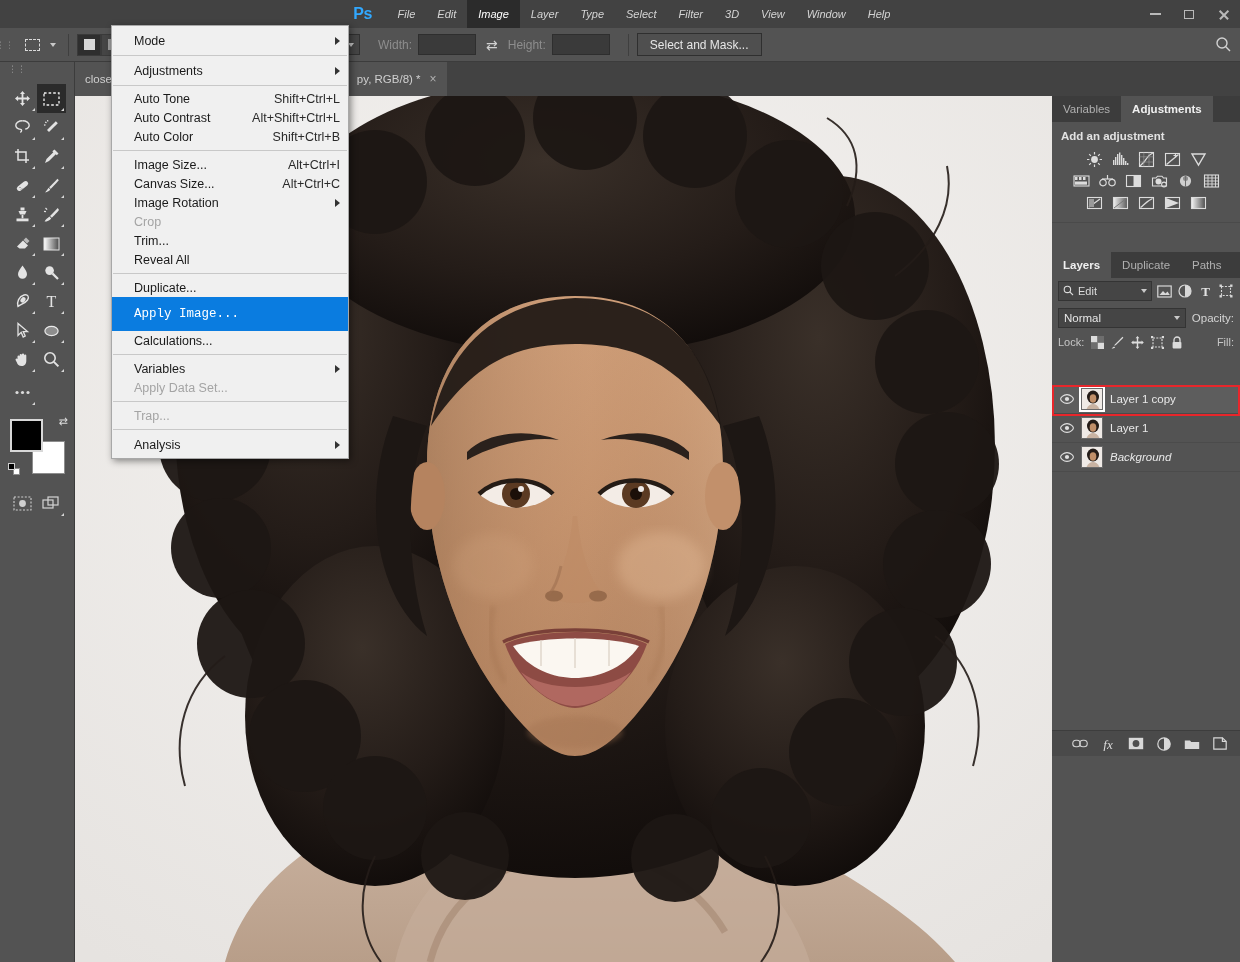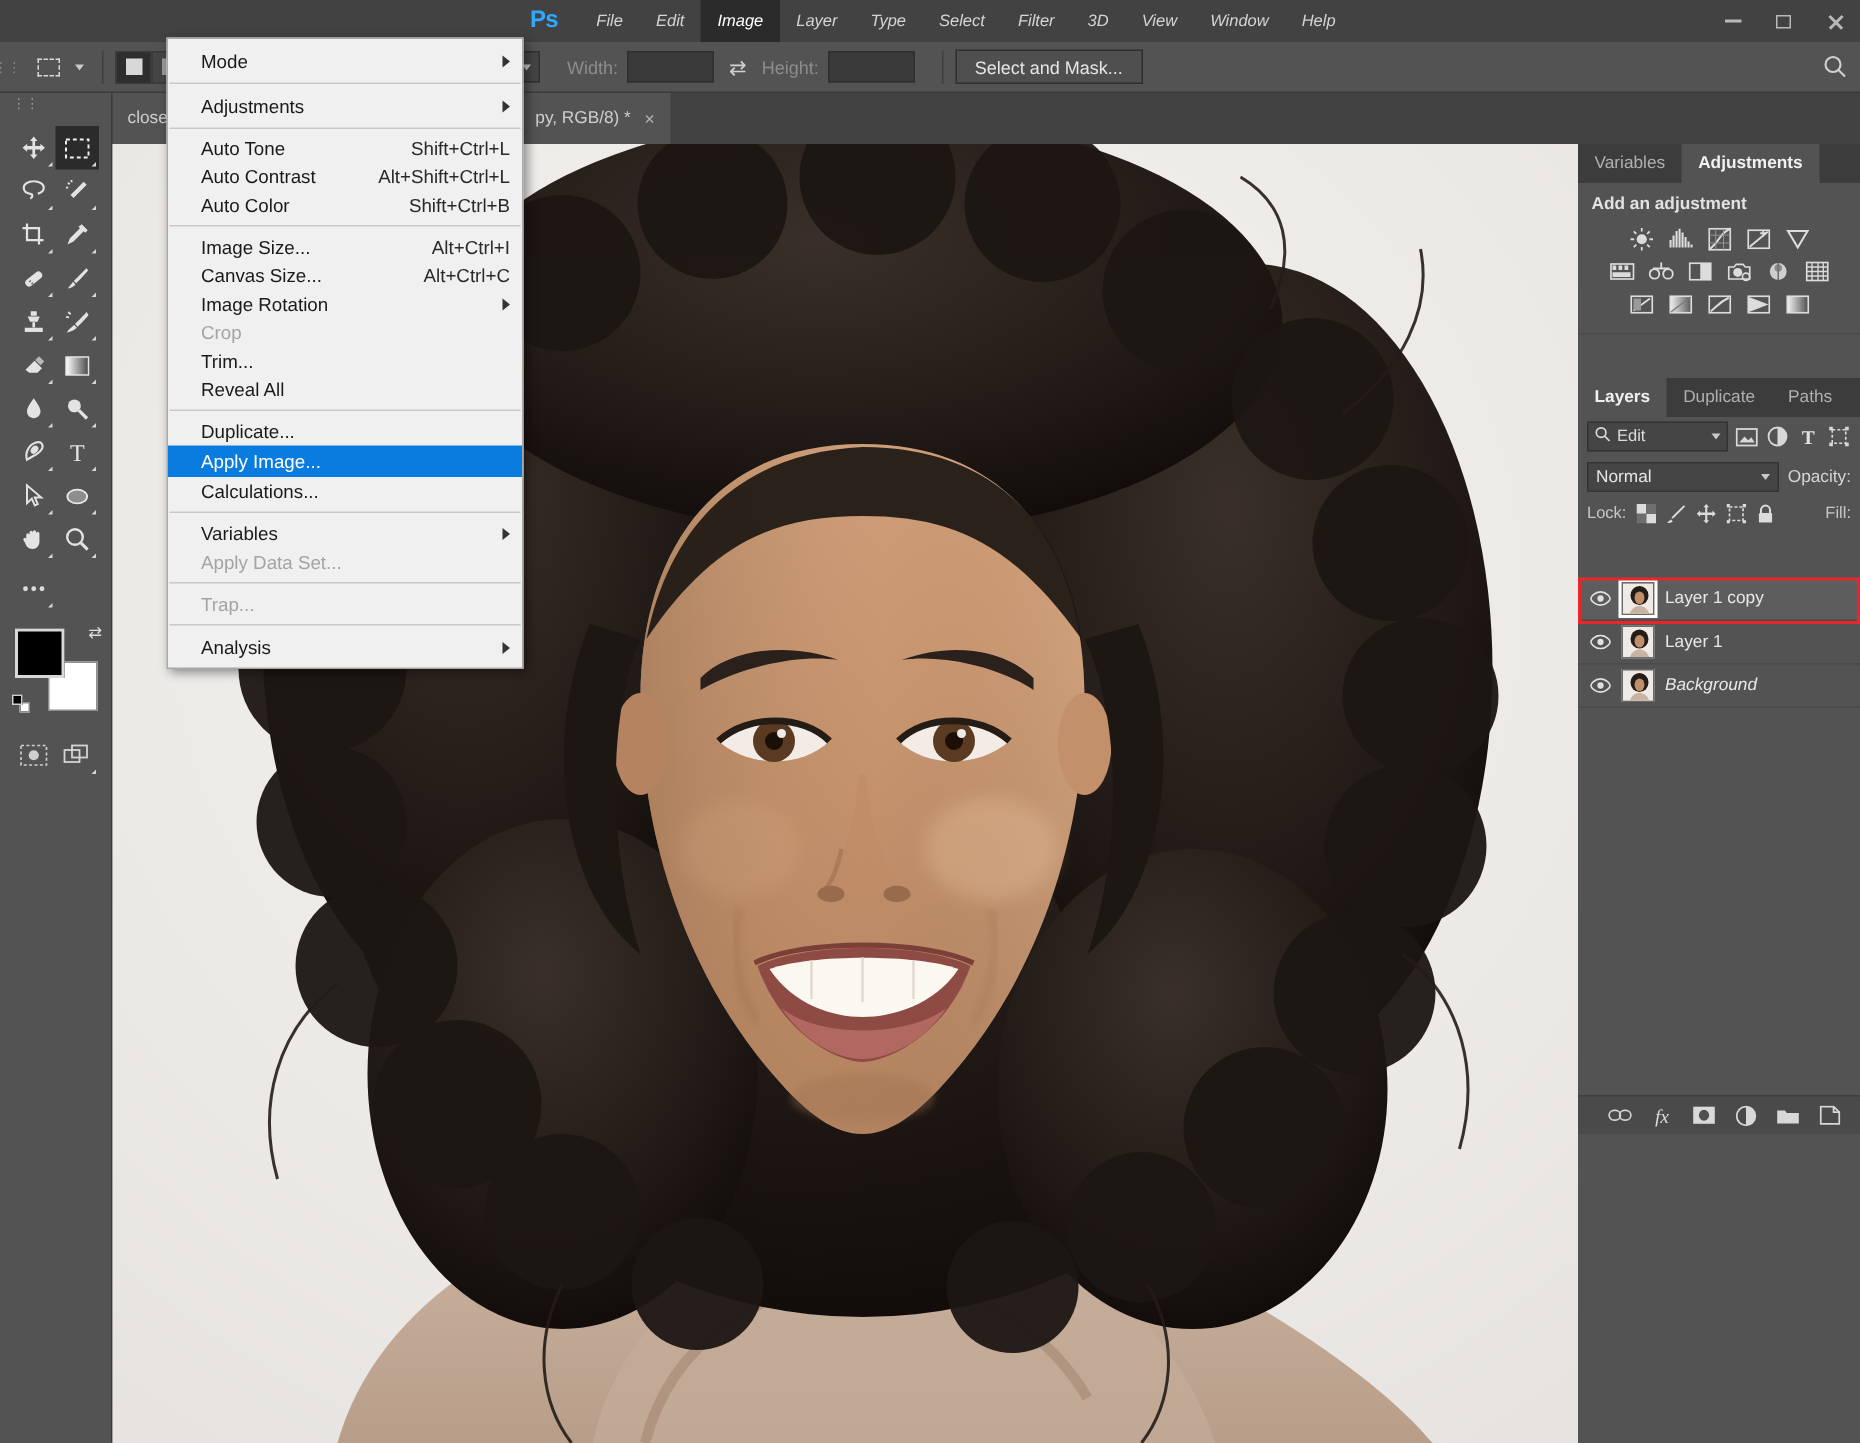--- a/index.html
+++ b/index.html
@@ -998,21 +998,21 @@
     <span>Trim...</span>
   </div>
   <div class="mi" style="display:flex;align-items:center;height:19px;padding:0 8px 0 22px;">
     <span>Reveal All</span>
   </div>
   <div style="height:1px;background:#c8c8c8;margin:4px 1px;"></div>
 
   <div class="mi" style="display:flex;align-items:center;height:19px;padding:0 8px 0 22px;">
     <span>Duplicate...</span>
   </div>
-  <div class="mi" style="display:flex;align-items:center;height:21px;padding:0 8px 0 22px;background:#0a7ce0;color:#fff;">
+  <div class="mi" style="display:flex;align-items:center;height:34px;padding:0 8px 0 22px;background:#0a7ce0;color:#fff;font-family:Liberation Mono, monospace;">
     <span>Apply Image...</span>
   </div>
   <div class="mi" style="display:flex;align-items:center;height:19px;padding:0 8px 0 22px;">
     <span>Calculations...</span>
   </div>
   <div style="height:1px;background:#c8c8c8;margin:4px 1px;"></div>
 
   <div class="mi" style="display:flex;align-items:center;height:19px;padding:0 8px 0 22px;position:relative;">
     <span>Variables</span>
     <span style="position:absolute;right:8px;width:0;height:0;border-top:4px solid transparent;border-bottom:4px solid transparent;border-left:5px solid #333;"></span>

